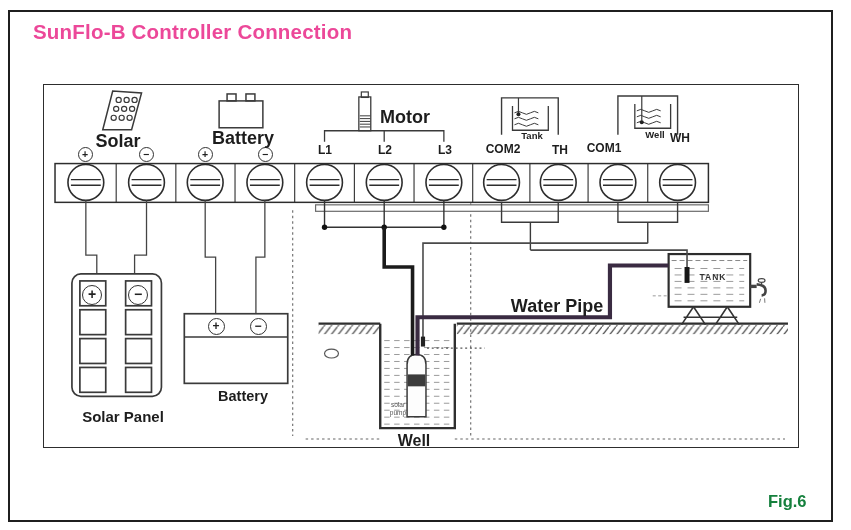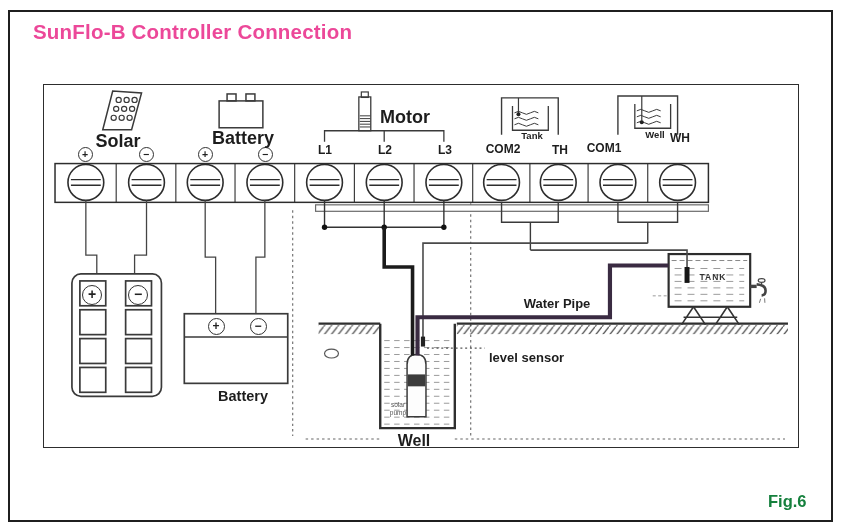--- a/index.html
+++ b/index.html
@@ -194,30 +194,30 @@
   <div class="lbl lbl-term" style="left:261px; top:58px; width:40px;">L1</div>
   <div class="lbl lbl-term" style="left:321px; top:58px; width:40px;">L2</div>
   <div class="lbl lbl-term" style="left:381px; top:58px; width:40px;">L3</div>
   <div class="lbl lbl-term" style="left:431px; top:57px; width:56px;">COM2</div>
   <div class="lbl lbl-term" style="left:496px; top:58px; width:40px;">TH</div>
   <div class="lbl lbl-term" style="left:532px; top:56px; width:56px;">COM1</div>
   <div class="lbl lbl-term" style="left:616px; top:46px; width:40px;">WH</div>
   <div class="lbl lbl-icon" style="left:468px; top:45px; width:40px;">Tank</div>
   <div class="lbl lbl-icon" style="left:591px; top:44px; width:40px;">Well</div>
 
-  <div class="lbl" style="left:463px; top:211px; width:100px; font-size:13px;">Water Pipe</div>
+  <div class="lbl" style="left:463px; top:211px; width:100px; font-size:18px;">Water Pipe</div>
   <div class="note" style="left:445px; top:265px; width:135px;">
-    <div>level sensor</div>
   </div>
   <div class="lbl lbl-big" style="left:338px; top:347px; width:64px;">Well</div>
   <div class="tank-word" style="left:649px; top:187px; width:40px;">TANK</div>
   <div class="tiny" style="left:343px; top:316px; width:22px;">
     <div>solar</div>
     <div>pump</div>
   </div>
+  <div class="lbl" style="left:19px; top:323px; width:120px; font-size:15px; font-weight:800;">Solar Panel</div>
   <div class="lbl" style="left:159px; top:303px; width:80px; font-size:14.5px; font-weight:800;">Battery</div>
 
   <span class="pol pol-lg" style="left:38px; top:199.5px;">+</span>
   <span class="pol pol-lg" style="left:84px; top:199.5px;">−</span>
   <span class="pol pol-md" style="left:163.5px; top:233px;">+</span>
   <span class="pol pol-md" style="left:205.5px; top:233px;">−</span>
 
 </div>
 
 </body></html>

